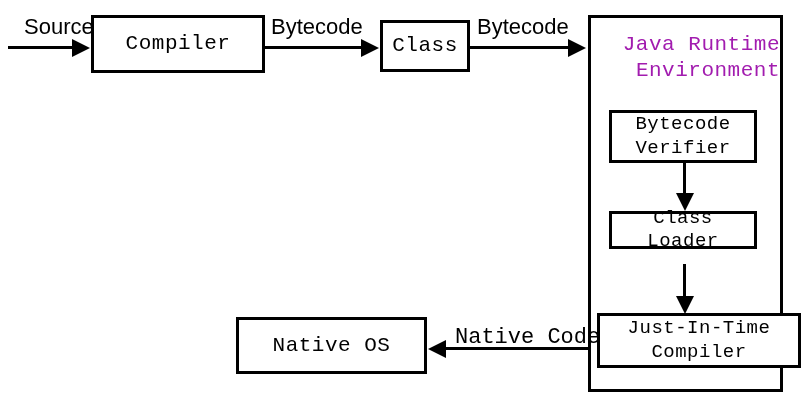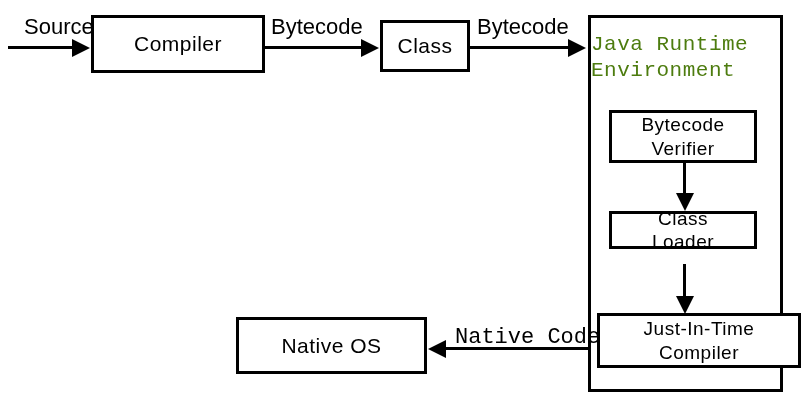--- a/index.html
+++ b/index.html
@@ -17,39 +17,39 @@
   }
   .box {
     position: absolute;
     box-sizing: border-box;
     border: 3px solid #000000;
     background: #ffffff;
     display: flex;
     align-items: center;
     justify-content: center;
     text-align: center;
-    font-family: Liberation Sans, sans-serif;
+    font-family: Liberation Mono, monospace;
     color: #000000;
     white-space: pre-line;
     line-height: 1.22;
     letter-spacing: 0.5px;
   }
   .container-box {
     position: absolute;
     box-sizing: border-box;
     border: 3px solid #000000;
     background: #ffffff;
   }
   .container-title {
     position: absolute;
     left: 0;
     right: 0;
-    text-align: left;
+    text-align: right;
     font-family: "Liberation Mono", monospace;
-    color: #4d7c0f;
+    color: #a21caf;
     white-space: pre-line;
     line-height: 1.22;
     letter-spacing: 0.5px;
   }
   .edge-label {
     position: absolute;
     font-family: "Liberation Sans", sans-serif;
     color: #000000;
     white-space: nowrap;
     line-height: 1;

